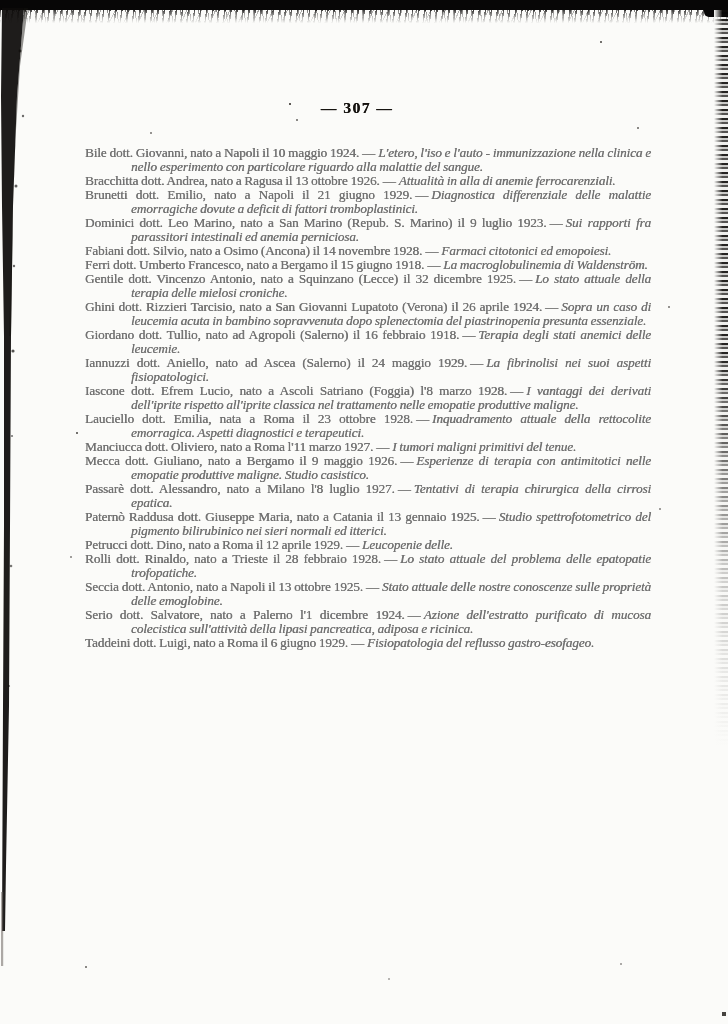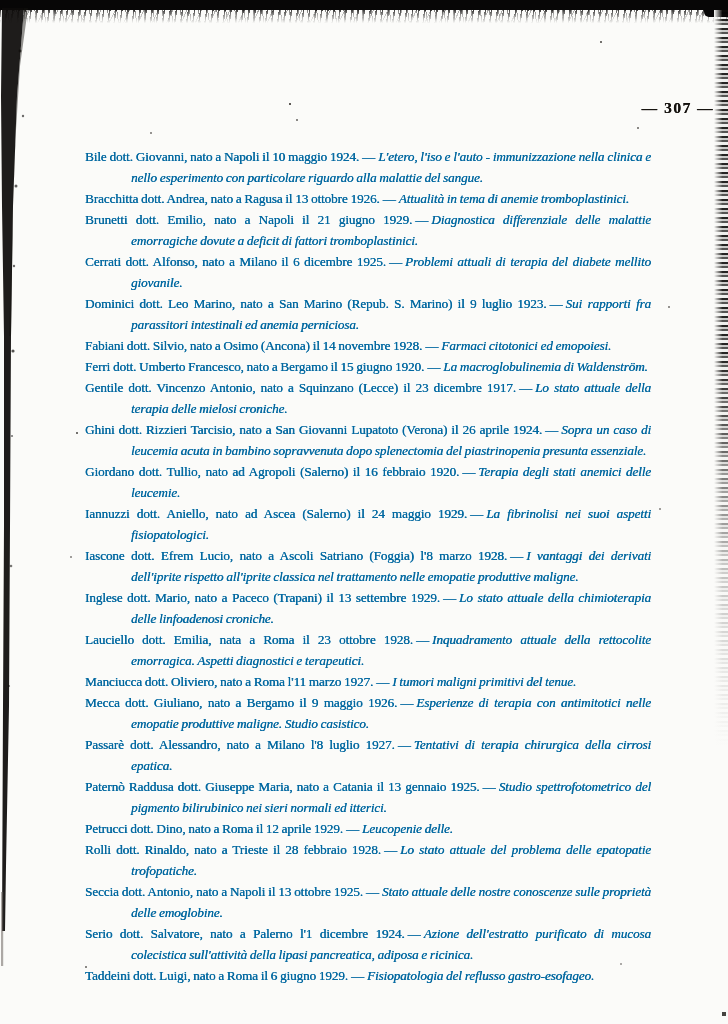--- a/index.html
+++ b/index.html
@@ -8,29 +8,29 @@
     background:#fbfbf9;
     font-family:"Liberation Serif", serif;
     position:relative;
     overflow:hidden;
   }
   .page { position:absolute; inset:0; }
 
   
   .page-number{
     position:absolute; top:99px; left:0; width:714px;
-    text-align:right;
+    text-align:center;
     font-size:15.5px; font-weight:bold; letter-spacing:1.5px;
     color:#15120f;
     text-shadow:0.3px 0 0 currentColor;
   }
   .entries{
     position:absolute; left:85px; top:146px; width:566px;
-    color:#0369a1;
-    font-size:13.2px; line-height:21px;
+    color:#737373;
+    font-size:13.2px; line-height:14px;
     text-align:justify;
     letter-spacing:-0.1px; word-spacing:-0.4px;
   }
   .entry{
     padding-left:46px; text-indent:-46px;
     text-shadow:0.3px 0 0 currentColor;
   }
   .person{ font-style:normal; }
   .dash{ margin:0 3px; }
   .thesis{ font-style:italic; }
@@ -112,43 +112,41 @@
 
   <div class="right-edge"></div>
   <div class="specks"></div>
 
   <div class="page-number">— 307 —</div>
 
   <div class="entries">
   <div class="entry"><span class="person">Bile dott. Giovanni, nato a Napoli il 10 maggio 1924.</span><span class="dash">—</span><span class="thesis">L'etero, l'iso e l'auto - immunizzazione nella clinica e nello esperimento con particolare riguardo alla malattie del sangue.</span></div>
 
 
-  <div class="entry"><span class="person">Bracchitta dott. Andrea, nato a Ragusa il 13 ottobre 1926.</span><span class="dash">—</span><span class="thesis">Attualità in tema di anemie tromboplastinici.</span></div>
+  <div class="entry"><span class="person">Bracchitta dott. Andrea, nato a Ragusa il 13 ottobre 1926.</span><span class="dash">—</span><span class="thesis">Attualità in alla di anemie ferrocarenziali.</span></div>
 
   <div class="entry"><span class="person">Brunetti dott. Emilio, nato a Napoli il 21 giugno 1929.</span><span class="dash">—</span><span class="thesis">Diagnostica differenziale delle malattie emorragiche dovute a deficit di fattori tromboplastinici.</span></div>
 
-  <div class="entry"><span class="person">Cerrati dott. Alfonso, nato a Milano il 6 dicembre 1925.</span><span class="dash">—</span><span class="thesis">Problemi attuali di terapia del diabete mellito giovanile.</span></div>
 
   <div class="entry"><span class="person">Dominici dott. Leo Marino, nato a San Marino (Repub. S. Marino) il 9 luglio 1923.</span><span class="dash">—</span><span class="thesis">Sui rapporti fra parassitori intestinali ed anemia perniciosa.</span></div>
 
   <div class="entry"><span class="person">Fabiani dott. Silvio, nato a Osimo (Ancona) il 14 novembre 1928.</span><span class="dash">—</span><span class="thesis">Farmaci citotonici ed emopoiesi.</span></div>
 
-  <div class="entry"><span class="person">Ferri dott. Umberto Francesco, nato a Bergamo il 15 giugno 1920.</span><span class="dash">—</span><span class="thesis">La macroglobulinemia di Waldenström.</span></div>
+  <div class="entry"><span class="person">Ferri dott. Umberto Francesco, nato a Bergamo il 15 giugno 1918.</span><span class="dash">—</span><span class="thesis">La macroglobulinemia di Waldenström.</span></div>
 
-  <div class="entry"><span class="person">Gentile dott. Vincenzo Antonio, nato a Squinzano (Lecce) il 23 dicembre 1917.</span><span class="dash">—</span><span class="thesis">Lo stato attuale della terapia delle mielosi croniche.</span></div>
+  <div class="entry"><span class="person">Gentile dott. Vincenzo Antonio, nato a Squinzano (Lecce) il 32 dicembre 1925.</span><span class="dash">—</span><span class="thesis">Lo stato attuale della terapia delle mielosi croniche.</span></div>
 
   <div class="entry"><span class="person">Ghini dott. Rizzieri Tarcisio, nato a San Giovanni Lupatoto (Verona) il 26 aprile 1924.</span><span class="dash">—</span><span class="thesis">Sopra un caso di leucemia acuta in bambino sopravvenuta dopo splenectomia del piastrinopenia presunta essenziale.</span></div>
 
-  <div class="entry"><span class="person">Giordano dott. Tullio, nato ad Agropoli (Salerno) il 16 febbraio 1920.</span><span class="dash">—</span><span class="thesis">Terapia degli stati anemici delle leucemie.</span></div>
+  <div class="entry"><span class="person">Giordano dott. Tullio, nato ad Agropoli (Salerno) il 16 febbraio 1918.</span><span class="dash">—</span><span class="thesis">Terapia degli stati anemici delle leucemie.</span></div>
 
   <div class="entry"><span class="person">Iannuzzi dott. Aniello, nato ad Ascea (Salerno) il 24 maggio 1929.</span><span class="dash">—</span><span class="thesis">La fibrinolisi nei suoi aspetti fisiopatologici.</span></div>
 
   <div class="entry"><span class="person">Iascone dott. Efrem Lucio, nato a Ascoli Satriano (Foggia) l'8 marzo 1928.</span><span class="dash">—</span><span class="thesis">I vantaggi dei derivati dell'iprite rispetto all'iprite classica nel trattamento nelle emopatie produttive maligne.</span></div>
 
-  <div class="entry"><span class="person">Inglese dott. Mario, nato a Paceco (Trapani) il 13 settembre 1929.</span><span class="dash">—</span><span class="thesis">Lo stato attuale della chimioterapia delle linfoadenosi croniche.</span></div>
 
   <div class="entry"><span class="person">Lauciello dott. Emilia, nata a Roma il 23 ottobre 1928.</span><span class="dash">—</span><span class="thesis">Inquadramento attuale della rettocolite emorragica. Aspetti diagnostici e terapeutici.</span></div>
 
   <div class="entry"><span class="person">Manciucca dott. Oliviero, nato a Roma l'11 marzo 1927.</span><span class="dash">—</span><span class="thesis">I tumori maligni primitivi del tenue.</span></div>
 
   <div class="entry"><span class="person">Mecca dott. Giuliano, nato a Bergamo il 9 maggio 1926.</span><span class="dash">—</span><span class="thesis">Esperienze di terapia con antimitotici nelle emopatie produttive maligne. Studio casistico.</span></div>
 
   <div class="entry"><span class="person">Passarè dott. Alessandro, nato a Milano l'8 luglio 1927.</span><span class="dash">—</span><span class="thesis">Tentativi di terapia chirurgica della cirrosi epatica.</span></div>
 
   <div class="entry"><span class="person">Paternò Raddusa dott. Giuseppe Maria, nato a Catania il 13 gennaio 1925.</span><span class="dash">—</span><span class="thesis">Studio spettrofotometrico del pigmento bilirubinico nei sieri normali ed itterici.</span></div>

